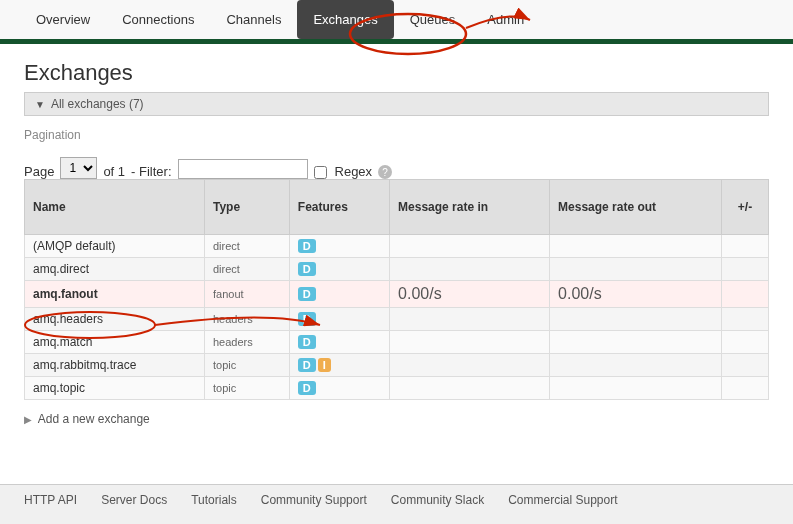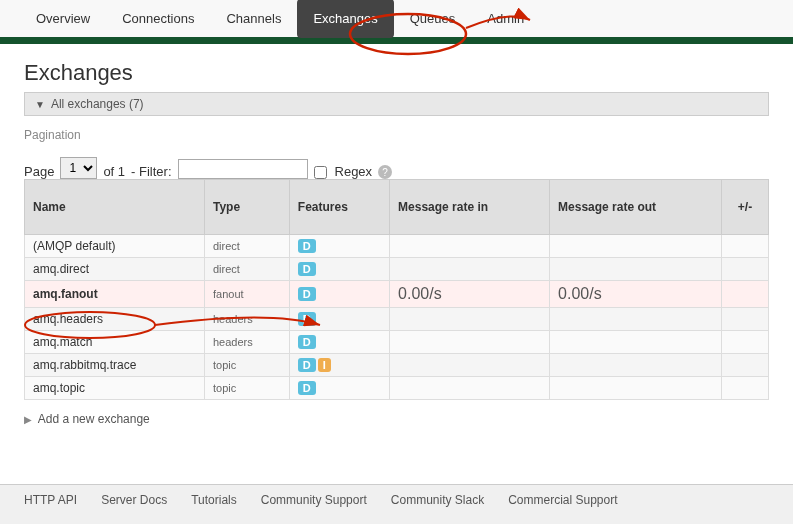--- a/index.html
+++ b/index.html
@@ -1,21 +1,21 @@
 <!DOCTYPE html>
 <html><head>
   <meta charset="utf-8">
   <style>
     * { margin: 0; padding: 0; box-sizing: border-box; }
     body { font-family: Arial, sans-serif; font-size: 13px; background: #f0f0f0; color: #333; width: 793px; }
 
     
     .top-nav {
       background: #f8f8f8;
-      border-bottom: 7px solid #14532d;
+      border-bottom: 5px solid #14532d;
       display: flex;
       align-items: center;
       padding: 0 20px;
       height: 44px;
     }
     .top-nav a {
       text-decoration: none;
       color: #333;
       padding: 12px 16px;
       font-size: 13px;

